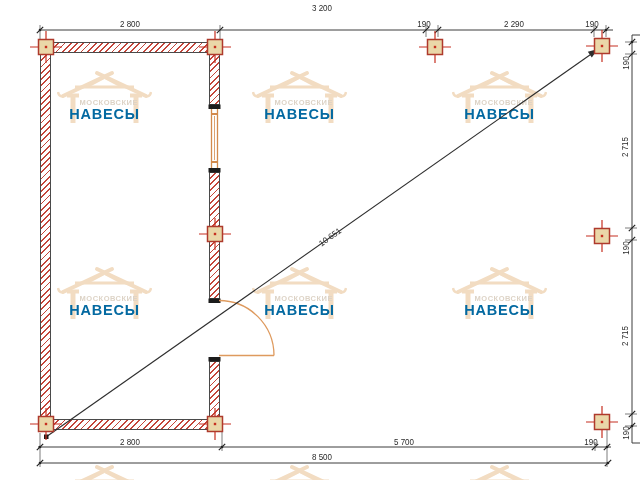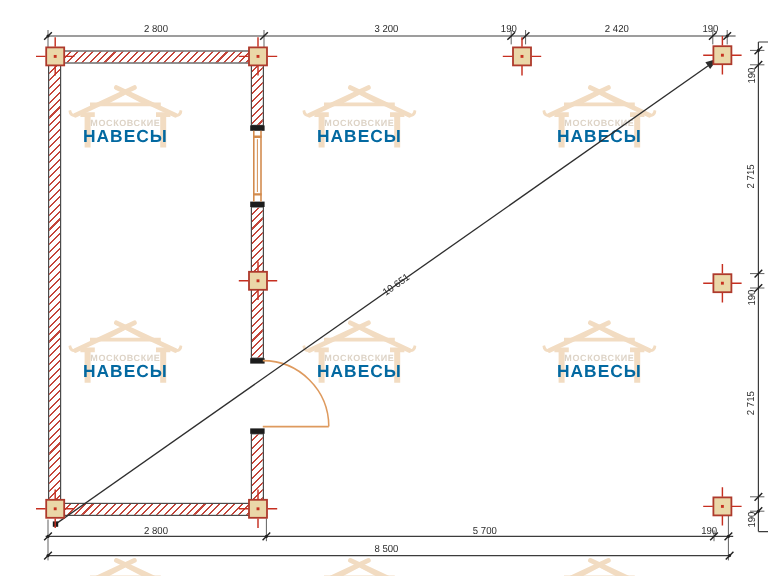--- a/index.html
+++ b/index.html
@@ -4,21 +4,21 @@
 <style>
   html,body{margin:0;padding:0;background:#fff;}
   #stage{position:relative;width:640px;height:480px;background:#ffffff;overflow:hidden;
          font-family:"Liberation Sans",sans-serif;}
   
   .wall{position:absolute;box-sizing:border-box;border:1px solid #4a4a4a;
         background:repeating-linear-gradient(135deg,#ffffff 0 3.2px,#c4453a 3.2px 4.4px);}
   
   .wm{position:absolute;width:95px;height:56px;pointer-events:none;}
   .wm svg{position:absolute;left:0;top:0;}
-  .wm-l1{position:absolute;top:28px;left:14px;right:14px;text-align:center;
+  .wm-l1{position:absolute;top:28px;left:14px;right:14px;text-align:right;
          font-size:7.5px;font-weight:bold;letter-spacing:.5px;color:#ddd3c6;white-space:nowrap;}
   .wm-l2{position:absolute;top:36px;left:10px;right:10px;text-align:center;
          font-size:14.5px;font-weight:bold;letter-spacing:.8px;color:#0369a1;white-space:nowrap;}
   
   .dl{position:absolute;font-size:8.5px;color:#2b2b2b;white-space:nowrap;
       transform:translate(-50%,-50%) scaleX(.94);transform-origin:center;}
   .dl.rot{transform:translate(-50%,-50%) rotate(-90deg) scaleX(.94);}
   .dl.diag{transform:translate(-50%,-50%) rotate(-35.3deg) scaleX(.96);}
   #linework{position:absolute;left:0;top:0;z-index:3;}
   .wall, .wm{z-index:1;}
@@ -231,23 +231,23 @@
       <use href="#col" x="602" y="46"></use>
       <use href="#col" x="215" y="234"></use>
       <use href="#col" x="602" y="236"></use>
       <use href="#col" x="46" y="424"></use>
       <use href="#col" x="215" y="424"></use>
       <use href="#col" x="602" y="422"></use>
     </g>
   </svg>
 
   <span class="dl" style="left:130px;top:24px">2 800</span>
-  <span class="dl" style="left:322px;top:24px">3 200</span>
+  <span class="dl" style="left:322px;top:8px">3 200</span>
   <span class="dl" style="left:424px;top:24px">190</span>
-  <span class="dl" style="left:514px;top:24px">2 420</span>
+  <span class="dl" style="left:514px;top:24px">2 290</span>
   <span class="dl" style="left:592px;top:24px">190</span>
 
   <span class="dl rot" style="left:626px;top:63px">190</span>
   <span class="dl rot" style="left:625px;top:147px">2 715</span>
   <span class="dl rot" style="left:626px;top:248px">190</span>
   <span class="dl rot" style="left:625px;top:336px">2 715</span>
   <span class="dl rot" style="left:626px;top:433px">190</span>
 
   <span class="dl" style="left:130px;top:442px">2 800</span>
   <span class="dl" style="left:404px;top:442px">5 700</span>

